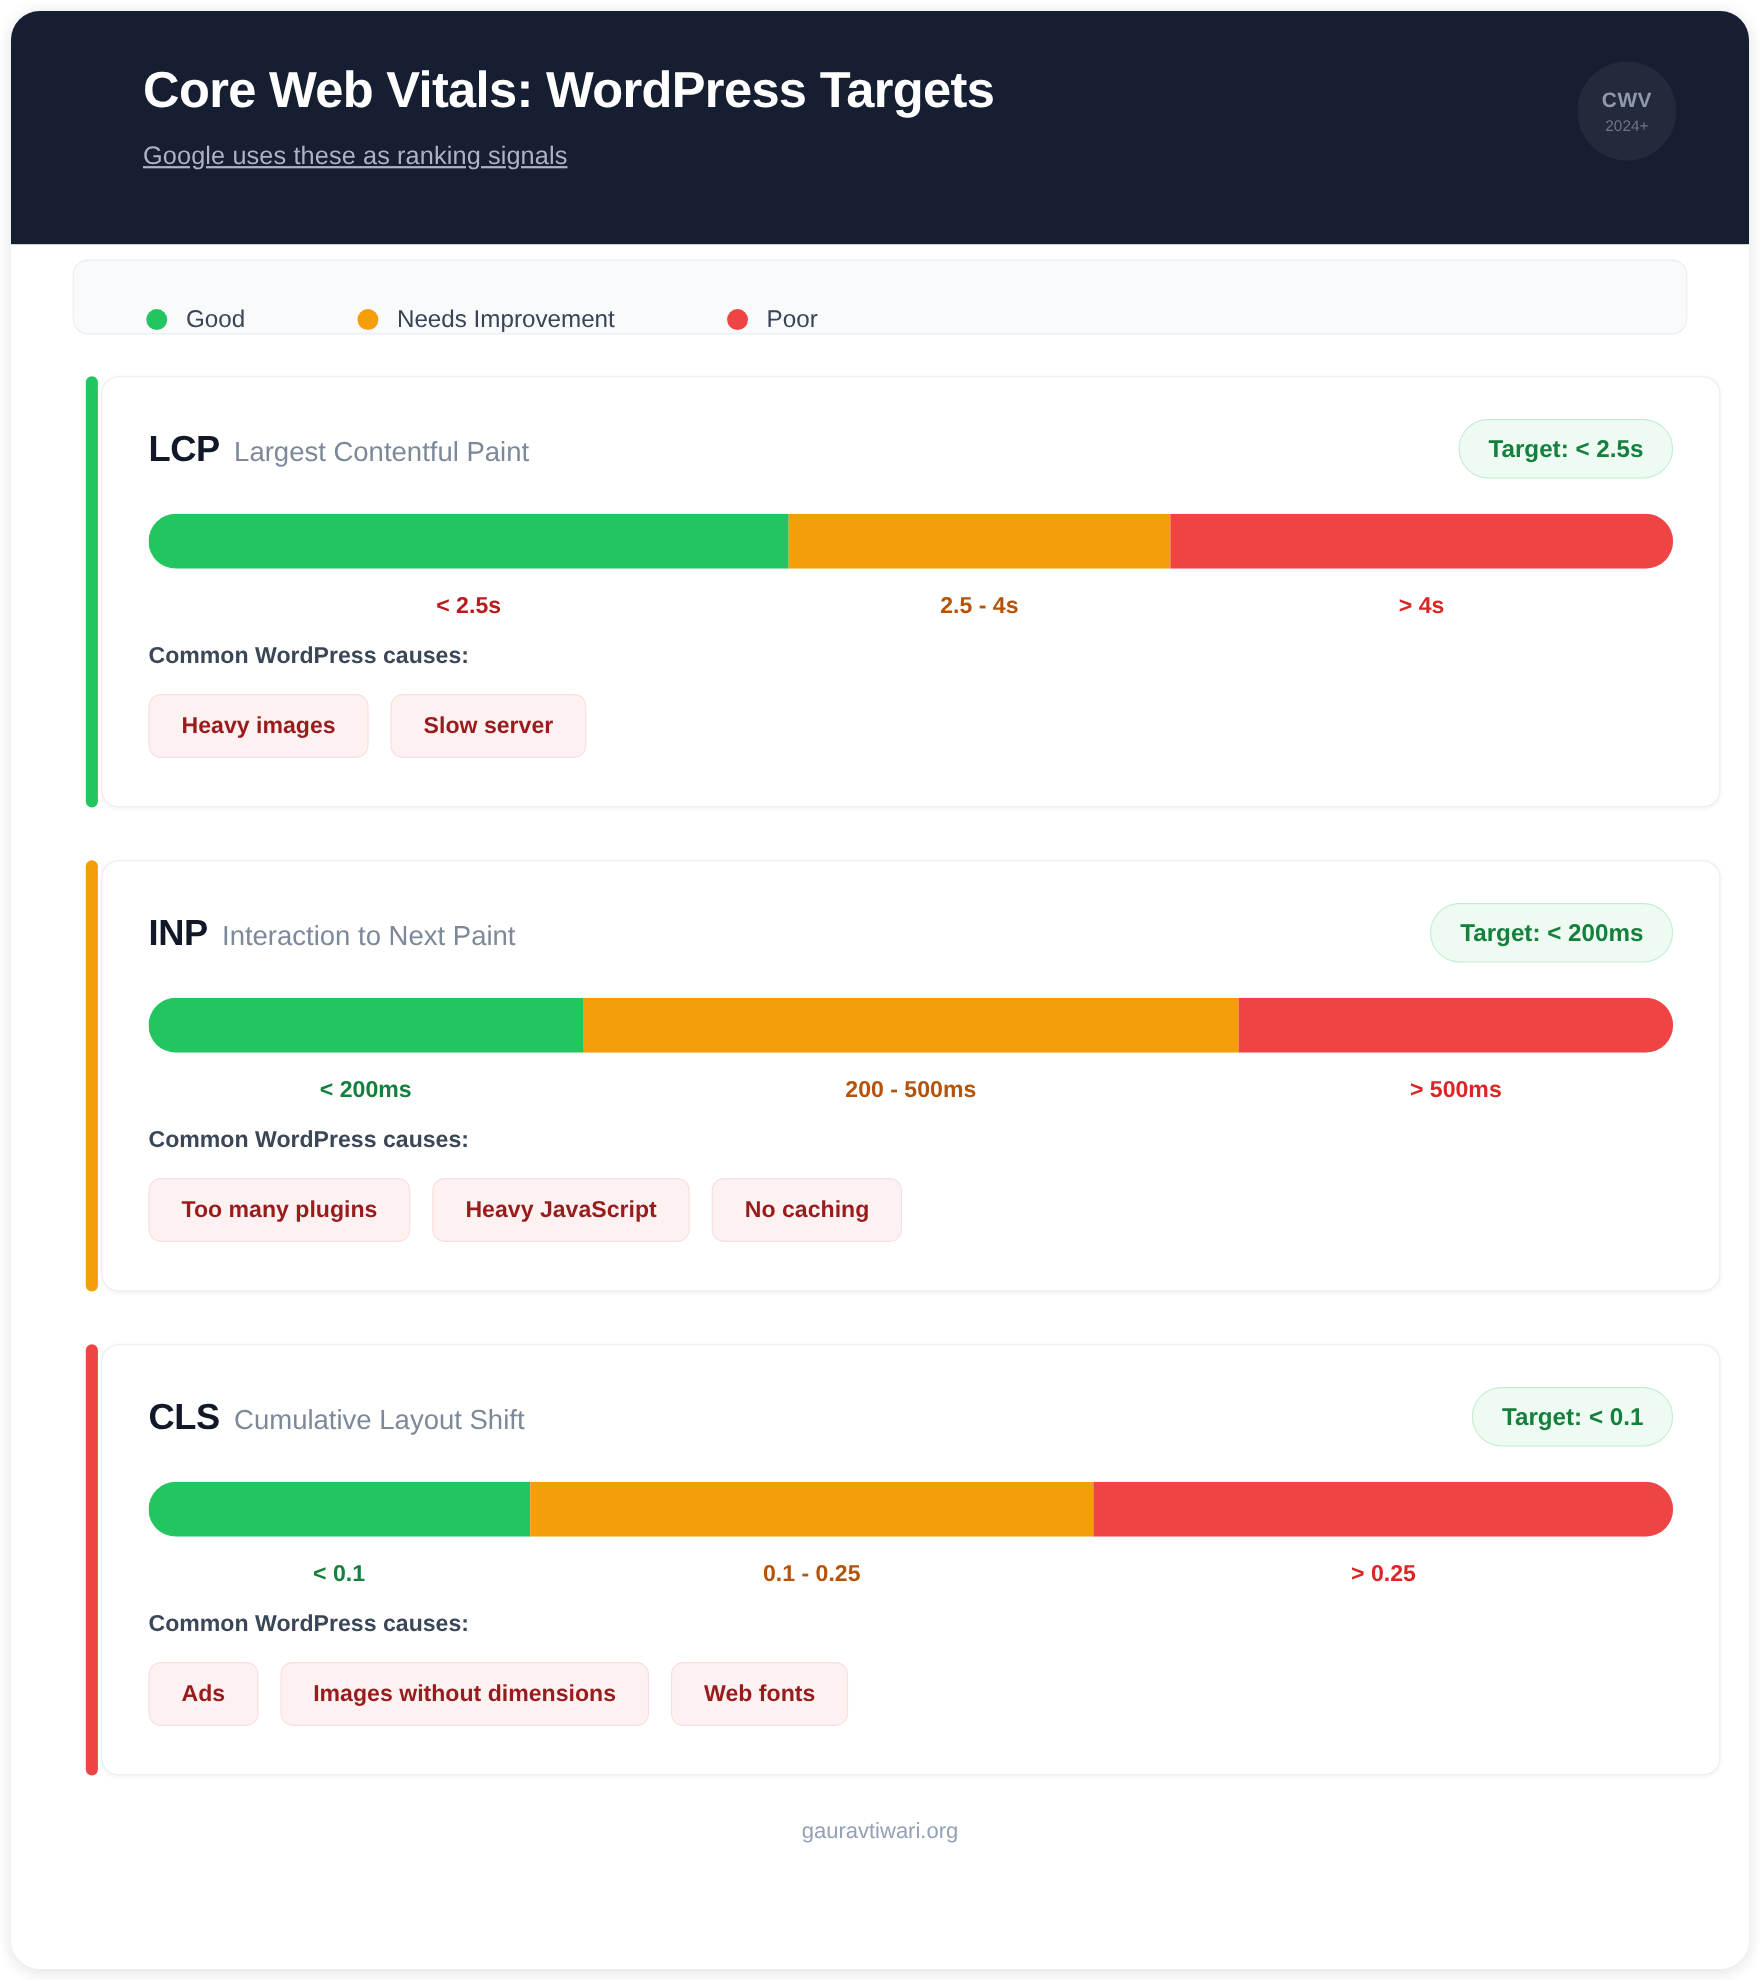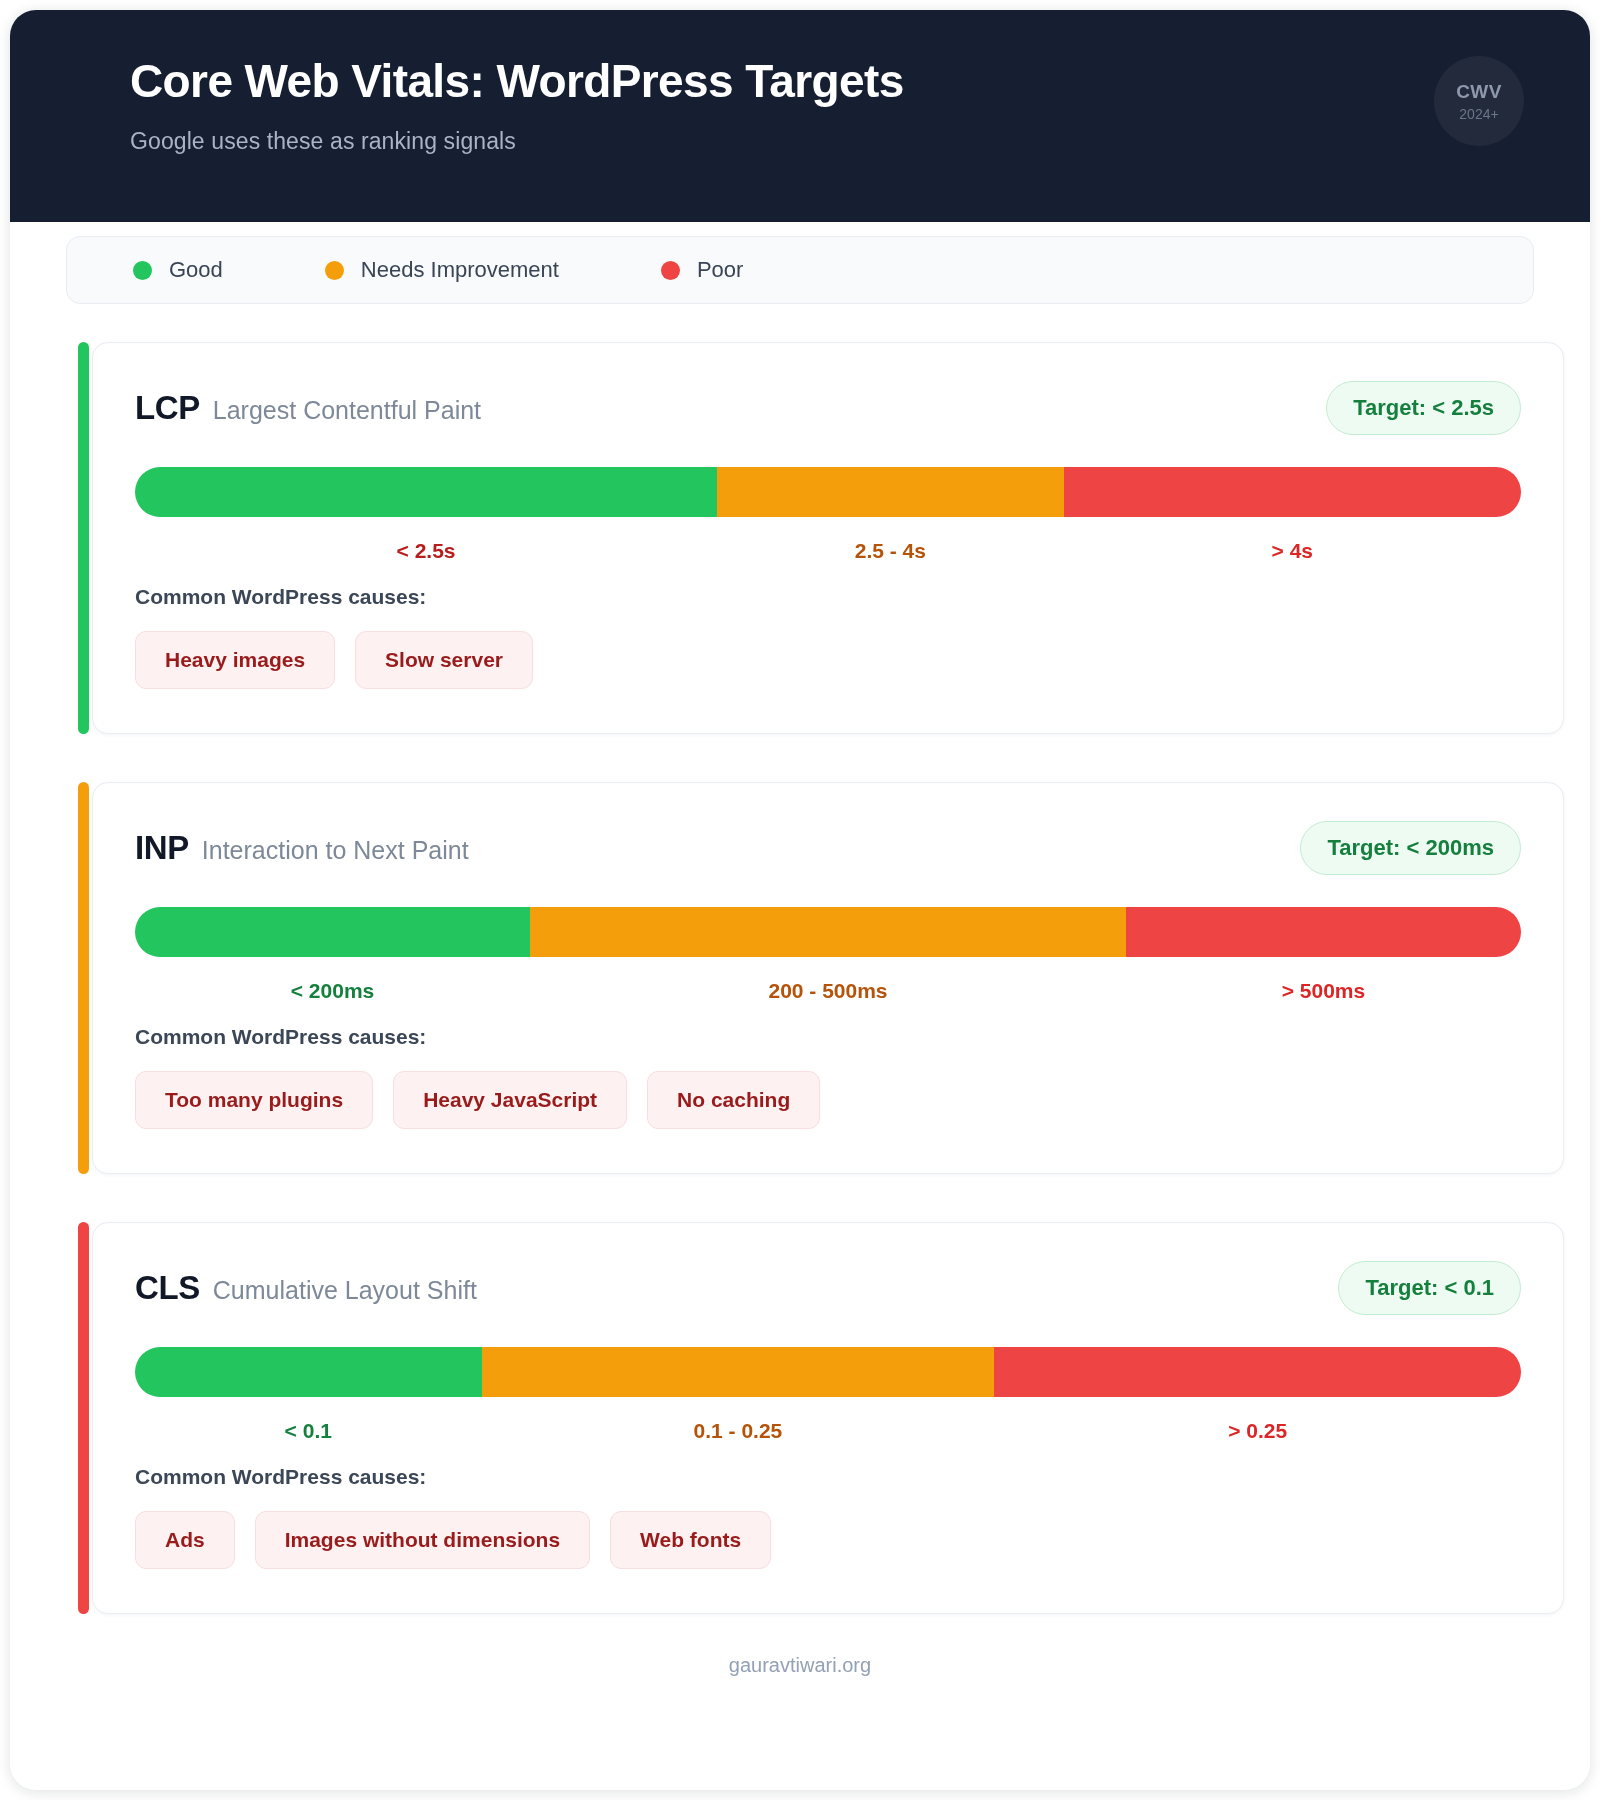--- a/index.html
+++ b/index.html
@@ -43,20 +43,21 @@
     color: #ffffff;
     letter-spacing: -0.6px;
     line-height: 1.12;
   }
   .header-sub {
     margin-top: 20px;
     font-size: 23px;
     font-weight: 400;
     color: #aab4c6;
     letter-spacing: 0.1px;
+    text-decoration: underline;
   }
   .header-badge {
     position: absolute;
     top: 46px;
     right: 66px;
     width: 90px;
     height: 90px;
     border-radius: 50%;
     background: rgba(255,255,255,0.055);
     display: flex;
@@ -78,21 +79,21 @@
   }
 
   
   .legend {
     margin: 14px 56px 0 56px;
     height: 68px;
     background: #f8fafc;
     border: 1px solid #e8edf3;
     border-radius: 14px;
     display: flex;
-    align-items: center;
+    align-items: flex-end;
     padding-left: 66px;
   }
   .legend-item {
     display: flex;
     align-items: center;
     gap: 17px;
   }
   .legend-item + .legend-item { margin-left: 102px; }
   .legend-dot {
     width: 19px;

